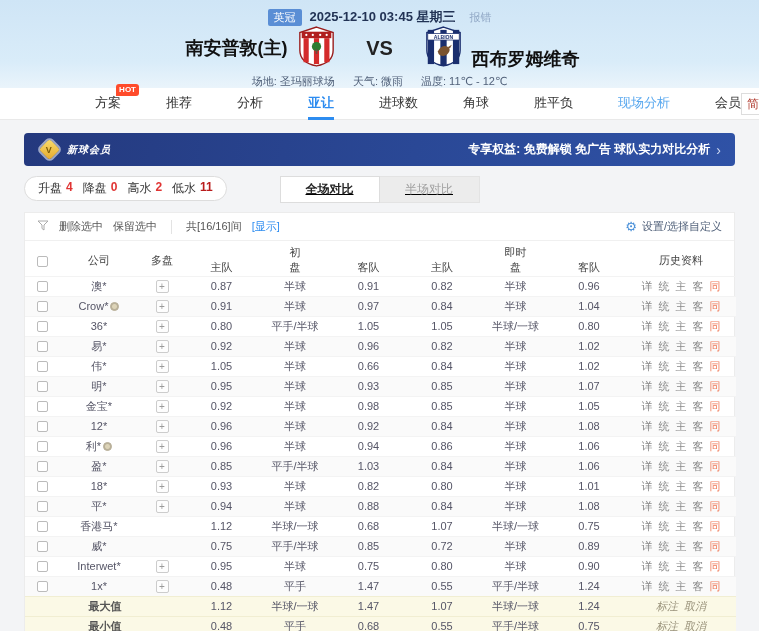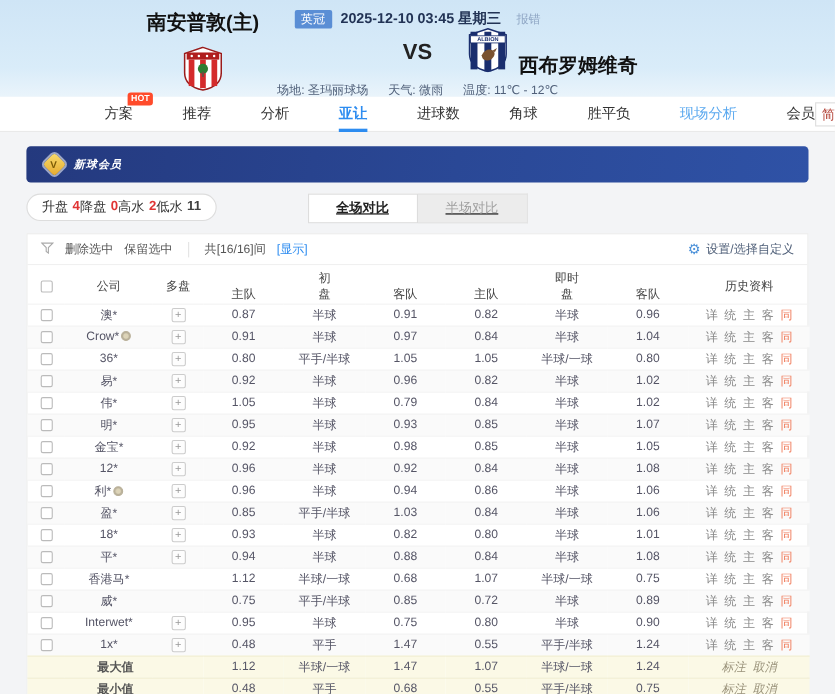--- a/index.html
+++ b/index.html
@@ -7,21 +7,21 @@
     font-family:"Liberation Sans","DejaVu Sans",sans-serif; }
 
   
   .match-header { height:88px; background:linear-gradient(180deg,#cfe5f6 0%,#d9ecf9 70%,#eaf4fb 100%); padding-top:8px; }
   .mh-top { display:flex; justify-content:center; align-items:center; gap:8px; height:18px; }
   .league-badge { background:#5a8ed5; color:#fff; font-size:11px; padding:1px 6px; border-radius:2px; }
   .match-datetime { font-size:13px; font-weight:bold; color:#223355; }
   .report-error { font-size:11px; color:#8fa6c4; margin-left:6px; }
   .mh-teams { display:flex; justify-content:center; align-items:center; height:44px; }
   .team-block { display:flex; align-items:center; gap:10px; width:300px; }
-  .team-block.home { justify-content:flex-end;flex-direction:column; }
+  .team-block.home { justify-content:flex-end; }
   .team-block.away { justify-content:flex-start;align-items:flex-end; }
   .team-name { font-size:18px; font-weight:bold; color:#111; }
   .vs-label { width:90px; text-align:center; font-size:20px; font-weight:bold; color:#222; }
   .mh-venue { display:flex; justify-content:center; gap:18px; font-size:11px; color:#51617a; margin-top:4px; }
 
   
   .nav-bar { height:32px; background:#fff; border-bottom:1px solid #e9e9e9; display:flex; align-items:center; }
   .nav-tabs { display:flex; gap:45px; margin-left:95px; flex:1; }
   .nav-tab { position:relative; font-size:13px; color:#333; height:32px; line-height:30px; cursor:pointer; white-space:nowrap; }
   .nav-tab.active { color:#2d8cf0; font-weight:bold; border-bottom:3px solid #2d8cf0; }
@@ -36,21 +36,21 @@
 
   .vip-banner { margin-top:13px; height:33px; border-radius:4px; background:linear-gradient(100deg,#24397e 0%,#2a4896 55%,#2f52a6 100%); display:flex; align-items:center; justify-content:space-between; padding:0 14px; }
   .vip-left { display:flex; align-items:center; gap:10px; }
   .diamond-icon { width:15px; height:15px; transform:rotate(45deg); background:linear-gradient(135deg,#f9dd6d,#e5a92e); border-radius:3px; box-shadow:0 0 0 2px rgba(255,255,255,.55); display:flex; align-items:center; justify-content:center; margin-left:4px; }
   .diamond-icon span { transform:rotate(-45deg); font-size:9px; font-weight:bold; color:#7c5c07; }
   .vip-title { color:#fff; font-size:10px; font-weight:bold; font-style:italic; letter-spacing:1px; }
   .vip-right { display:flex; align-items:center; gap:6px; color:#fff; font-size:12px; font-weight:bold; }
   .chevron-right { font-size:14px; color:#cfd9f2; font-weight:normal; }
 
   .filter-row { position:relative; margin:9px 0; height:28px; display:flex; align-items:center; justify-content:center; }
-  .stats-pill { position:absolute; left:0; top:1px; display:flex; gap:0; align-items:center; background:#fff; border:1px solid #ddd; border-radius:13px; height:25px; padding:0 13px; font-size:12px; color:#333; }
+  .stats-pill { position:absolute; left:0; top:1px; display:flex; gap:10px; align-items:center; background:#fff; border:1px solid #ddd; border-radius:13px; height:25px; padding:0 13px; font-size:12px; color:#333; }
   .stat-item { display:flex; gap:4px; }
   .stat-value { font-weight:bold; }
   .compare-tabs { display:flex;text-decoration:underline; }
   .cmp-tab { width:100px; height:27px; line-height:25px; text-align:center; font-size:12px; cursor:pointer; }
   .cmp-tab.active { background:#fff; border:1px solid #ddd; color:#222; font-weight:bold; }
   .cmp-tab.inactive { background:#ececec; border:1px solid #e3e3e3; border-left:none; color:#a0a0a0; }
 
   
   .card { background:#fff; border:1px solid #ececec; min-height:428px; }
   .controls-row { height:28px; display:flex; align-items:center; padding:0 12px; border-bottom:1px solid #f0f0f0; font-size:11px; color:#555; }
@@ -149,39 +149,43 @@
 </div>
 
 <div class="content">
   <div class="vip-banner">
     <div class="vip-left">
       <span class="diamond-icon">
           <span>V</span>
         </span>
       <span class="vip-title">新球会员</span>
     </div>
+    <div class="vip-right">
+      <span>专享权益: 免费解锁 免广告 球队实力对比分析</span>
+      <span class="chevron-right">›</span>
+    </div>
   </div>
 
   <div class="filter-row">
     <div class="stats-pill">
         <span class="stat-item">
           <span>升盘</span>
           <span class="stat-value" style="color: rgb(224, 52, 51);">4</span>
         </span>
         <span class="stat-item">
           <span>降盘</span>
           <span class="stat-value" style="color: rgb(224, 52, 51);">0</span>
         </span>
         <span class="stat-item">
           <span>高水</span>
           <span class="stat-value" style="color: rgb(224, 52, 51);">2</span>
         </span>
         <span class="stat-item">
           <span>低水</span>
-          <span class="stat-value" style="color: #404040; text-align: center;">11</span>
+          <span class="stat-value" style="color: #b91c1c; text-align: center;">11</span>
         </span>
       </div>
     <div class="compare-tabs">
       <span class="cmp-tab active">全场对比</span>
       <span class="cmp-tab inactive">半场对比</span>
     </div>
   </div>
 
   <div class="card">
     <div class="controls-row">
@@ -286,21 +290,21 @@
             <td>半球</td>
             <td>1.02</td>
             <td><a class="hist-link">详</a><a class="hist-link">统</a><a class="hist-link">主</a><a class="hist-link">客</a><a class="hist-link same">同</a></td>
           </tr>
           <tr class="data-row">
             <td><span class="checkbox"></span></td>
             <td class="company-cell">伟*</td>
             <td><span class="plus-btn">+</span></td>
             <td>1.05</td>
             <td>半球</td>
-            <td>0.79</td>
+            <td>0.66</td>
             <td>0.84</td>
             <td>半球</td>
             <td>1.02</td>
             <td><a class="hist-link">详</a><a class="hist-link">统</a><a class="hist-link">主</a><a class="hist-link">客</a><a class="hist-link same">同</a></td>
           </tr>
           <tr class="data-row alt">
             <td><span class="checkbox"></span></td>
             <td class="company-cell">明*</td>
             <td><span class="plus-btn">+</span></td>
             <td>0.95</td>

